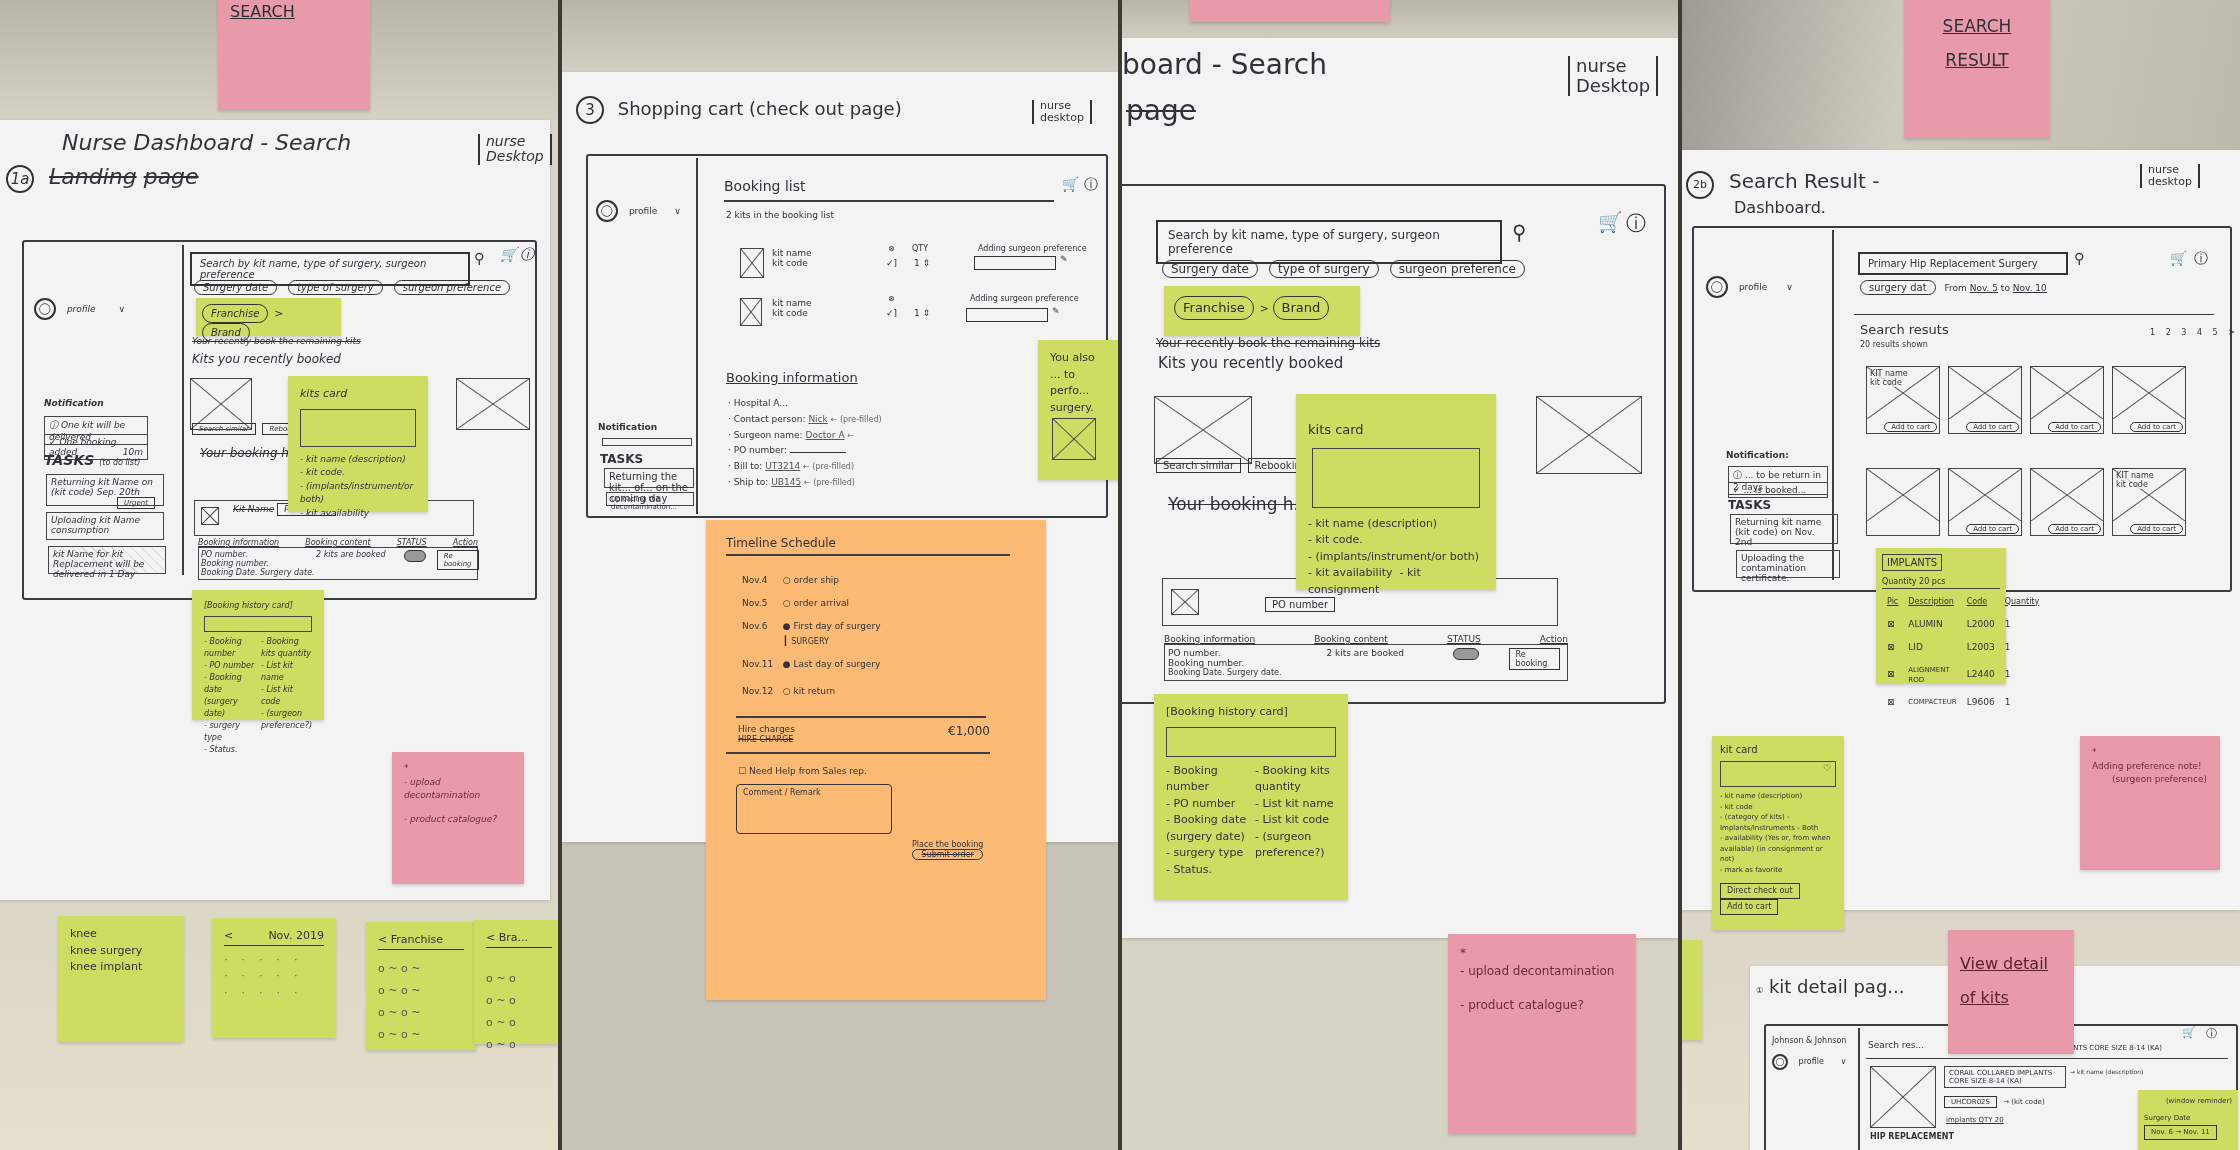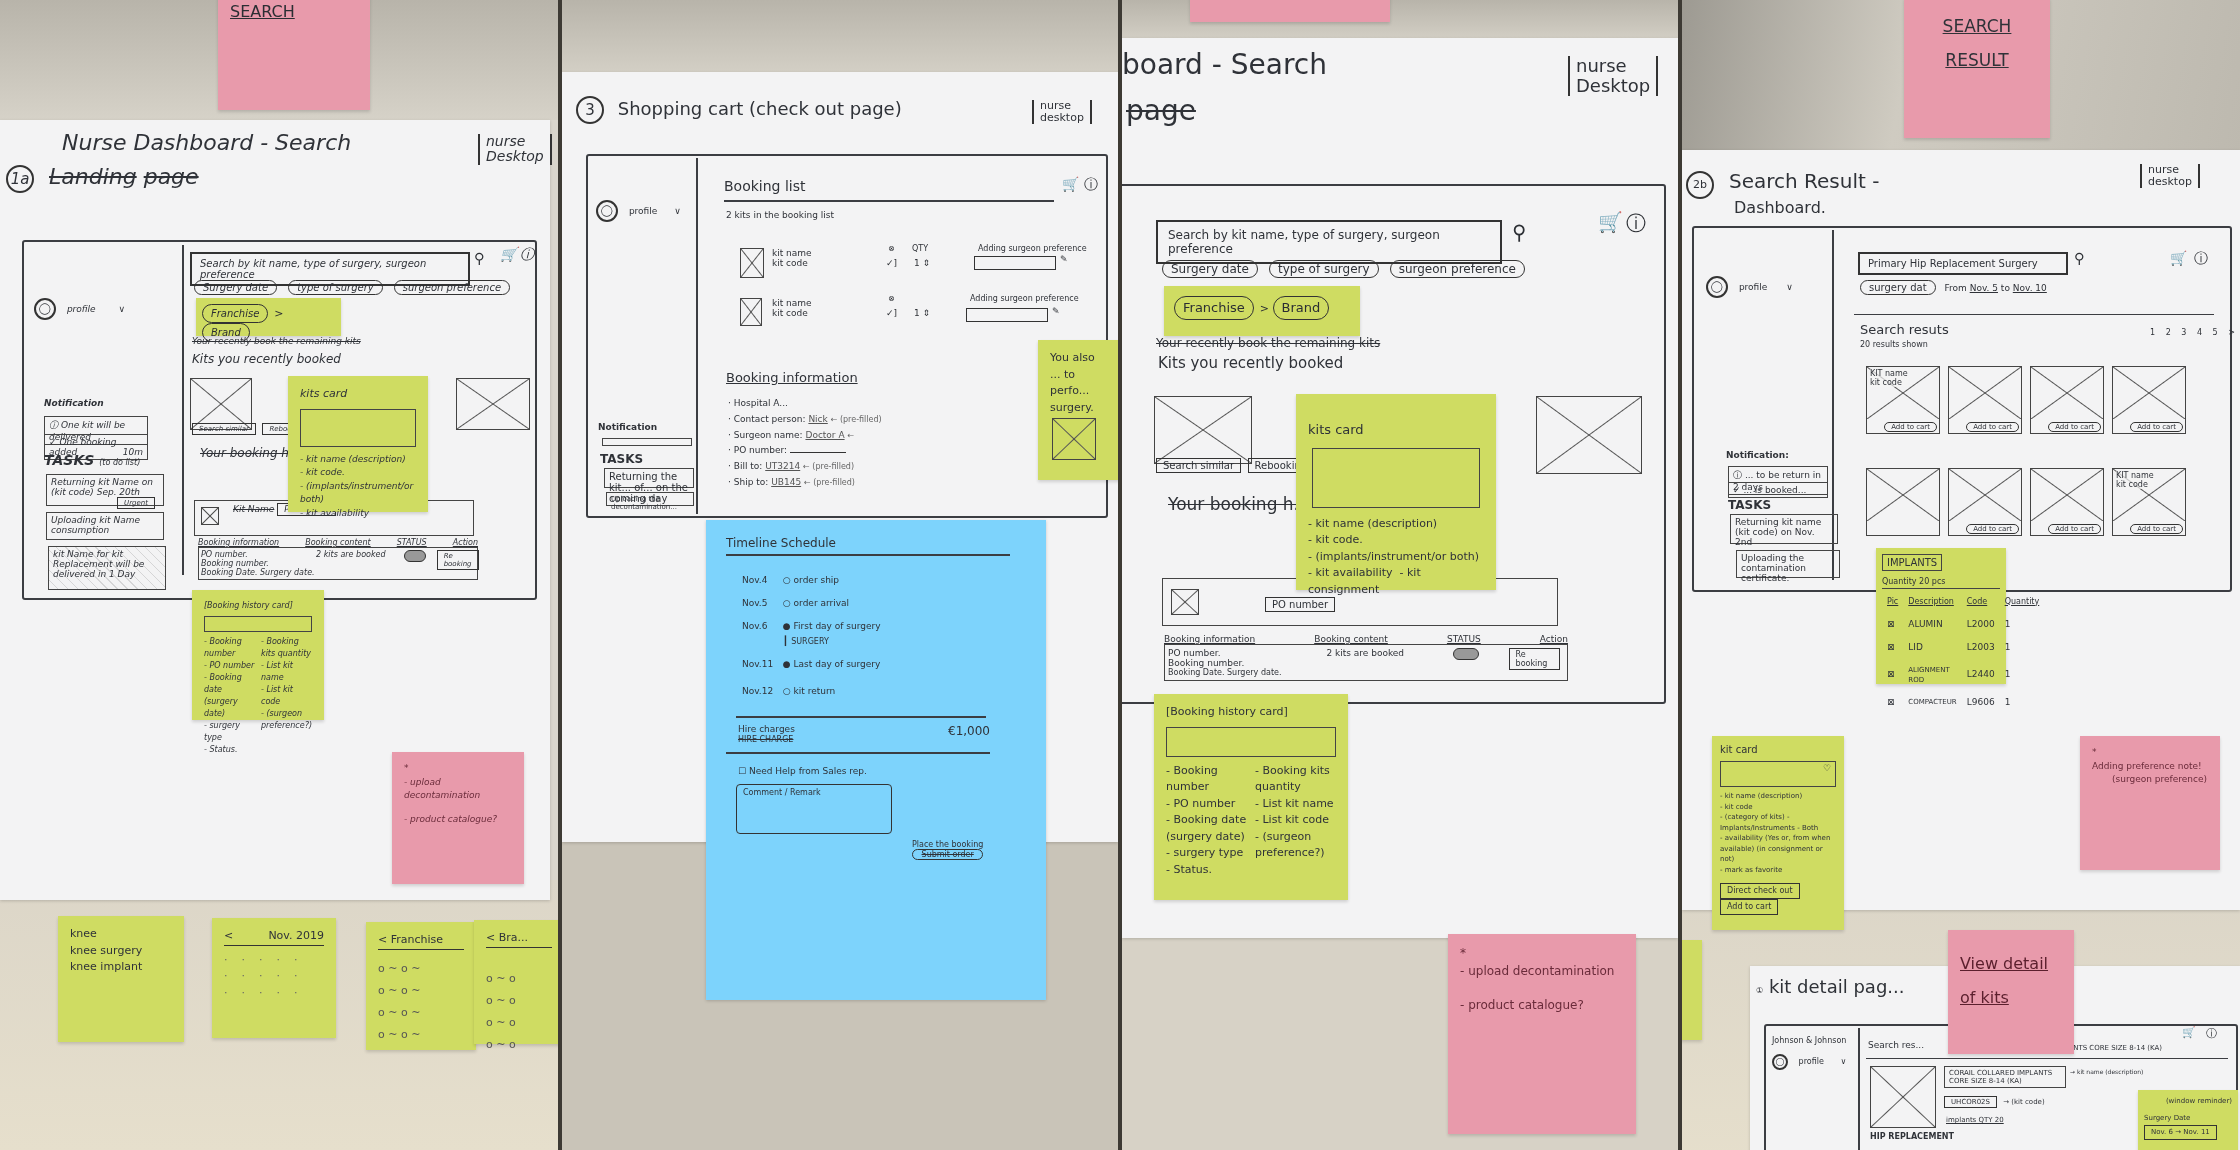--- a/index.html
+++ b/index.html
@@ -106,21 +106,21 @@
       <span>TASKS</span>
       <span class="tiny" style="font-weight:normal;">(to do list)</span>
     </div>
     <div class="box hand tiny" style="left:46px;top:354px;width:118px;height:32px;">
       <span>Returning kit Name on (kit code) Sep. 20th</span>
       <span class="btn" style="font-size:7px;float:right;">Urgent</span>
     </div>
     <div class="box hand tiny" style="left:46px;top:392px;width:118px;height:28px;">
       <span>Uploading kit Name consumption</span>
     </div>
-    <div class="box hand tiny" style="left:48px;top:426px;width:118px;height:44px;background:repeating-linear-gradient(45deg,transparent 0 6px,rgba(0,0,0,.12) 6px 7px);">
+    <div class="box hand tiny" style="left:48px;top:426px;width:118px;height:28px;background:repeating-linear-gradient(45deg,transparent 0 6px,rgba(0,0,0,.12) 6px 7px);">
       <span>kit Name for kit Replacement will be delivered in 1 Day</span>
     </div>
 
     <div class="hand small strike" style="position:absolute;left:200px;top:326px;font-size:12px;">Your booking h...</div>
     <div class="box hand tiny" style="left:194px;top:380px;width:280px;height:36px;">
       <span class="xbox" style="left:6px;top:6px;width:18px;height:18px;"></span>
       <span style="margin-left:34px;" class="strike">Kit Name</span>
       <span class="btn" style="font-size:8px;">PO number</span>
     </div>
     <div class="hand tiny" style="position:absolute;left:198px;top:418px;width:280px;">
@@ -268,21 +268,21 @@
     <div class="hand small" style="position:absolute;left:166px;top:324px;line-height:1.75;">
       <div>· <span>Hospital A...</span></div>
       <div>· <span>Contact person:</span> <span style="text-decoration:underline;color:#555;">Nick</span> <span class="tiny" style="color:#666;">← <span>(pre-filled)</span></span></div>
       <div>· <span>Surgeon name:</span> <span style="text-decoration:underline;color:#555;">Doctor A</span> <span class="tiny" style="color:#666;">←</span></div>
       <div>· <span>PO number:</span> <span style="display:inline-block;width:56px;border-bottom:1.5px solid #333;"></span></div>
       <div>· <span>Bill to:</span> <span style="text-decoration:underline;color:#555;">UT3214</span> <span class="tiny" style="color:#666;">← <span>(pre-filled)</span></span></div>
       <div>· <span>Ship to:</span> <span style="text-decoration:underline;color:#555;">UB145</span> <span class="tiny" style="color:#666;">← <span>(pre-filled)</span></span></div>
     </div>
   </div>
 
-  <div class="paper" style="left:144px;top:520px;width:340px;height:480px;background:#7dd3fc;">
+  <div class="paper" style="left:144px;top:520px;width:340px;height:480px;background:#fdba74;">
     <div class="hand" style="position:absolute;left:20px;top:16px;font-size:12px;">Timeline Schedule</div>
     <div class="rule" style="left:20px;top:34px;width:284px;height:1.5px;"></div>
     <div class="hand small" style="position:absolute;left:36px;top:56px;line-height:1;">
       <div style="margin-bottom:14px;"><span style="display:inline-block;width:38px;">Nov.4</span> ○ <span>order ship</span></div>
       <div style="margin-bottom:14px;"><span style="display:inline-block;width:38px;">Nov.5</span> ○ <span>order arrival</span></div>
       <div style="margin-bottom:6px;"><span style="display:inline-block;width:38px;">Nov.6</span> ● <span>First day of surgery</span></div>
       <div style="margin-bottom:14px;"><span style="display:inline-block;width:38px;"></span> ┃ <span class="tiny">SURGERY</span></div>
       <div style="margin-bottom:18px;"><span style="display:inline-block;width:38px;">Nov.11</span> ● <span>Last day of surgery</span></div>
       <div><span style="display:inline-block;width:38px;">Nov.12</span> ○ <span>kit return</span></div>
     </div>

